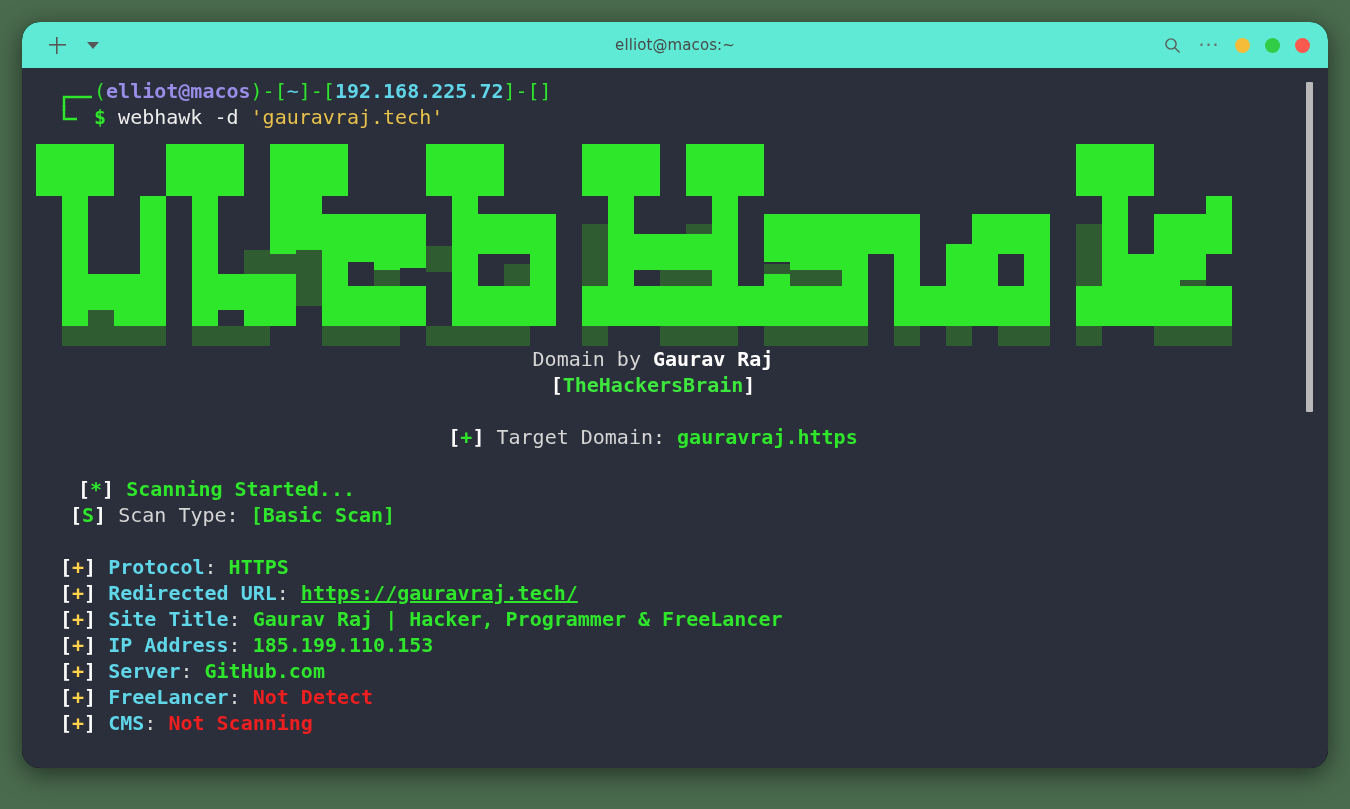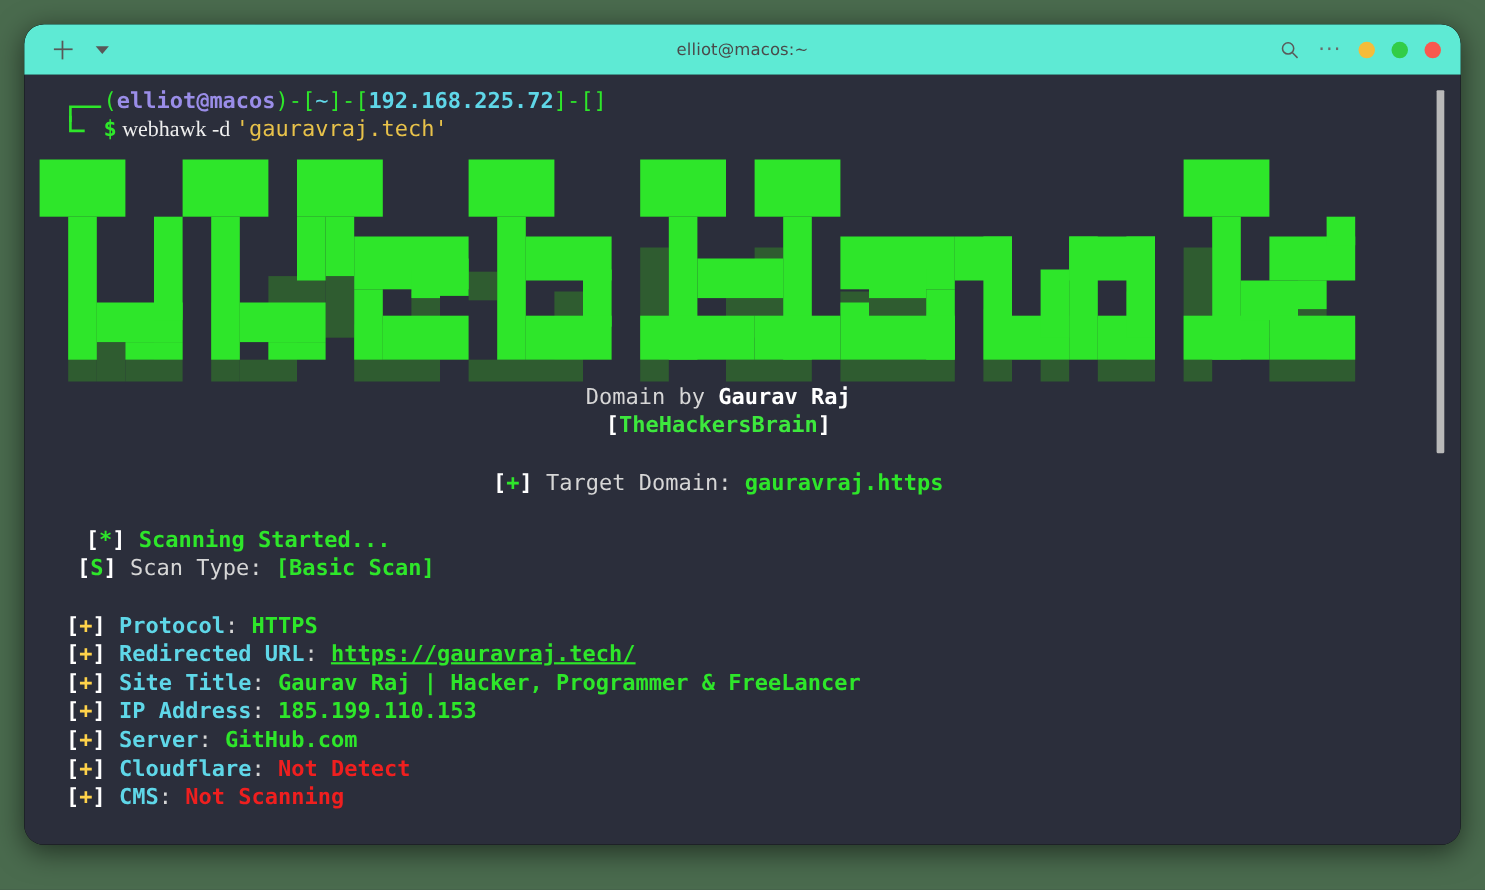--- a/index.html
+++ b/index.html
@@ -115,21 +115,21 @@
     white-space: pre;
     padding-left: 38px;
   }
   .line.blank { color: transparent; }
   .center { text-align: center; padding-left: 0; width: 1262px; }
 
   .c-green   { color: #2ee62a; }
   .c-green-b { color: #2ee62a; font-weight: bold; }
   .c-cyan    { color: #5fd7e8; font-weight: bold; }
   .c-cyan2   { color: #62d9ea; }
-  .c-white   { color: #eeeeee; font-family: Liberation Serif, serif; }
+  .c-white   { color: #eeeeee; }
   .c-white-b { color: #ffffff; font-weight: bold; }
   .c-grey    { color: #d6d6d6; }
   .c-yellow  { color: #e8c24a; }
   .c-yellow-b{ color: #ffd24a; font-weight: bold; }
   .c-red     { color: #ef1f1f; font-weight: bold; }
   .c-purple  { color: #9a8de8; font-weight: bold; }
   .c-lime    { color: #3de83d; font-weight: bold; }
   .u-line    { text-decoration: underline; }
 
   
@@ -323,21 +323,21 @@
         </div>
 
       <div class="line blank"> </div>
 
       <div id="results-container">
           <div class="line"><span class="c-white-b">[</span><span class="c-yellow-b">+</span><span class="c-white-b">]</span><span class="c-cyan"> Protocol</span><span class="c-grey">: </span><span class="c-green-b">HTTPS</span></div>
           <div class="line"><span class="c-white-b">[</span><span class="c-yellow-b">+</span><span class="c-white-b">]</span><span class="c-cyan"> Redirected URL</span><span class="c-grey">: </span><span class="c-green-b u-line">https://gauravraj.tech/</span></div>
           <div class="line"><span class="c-white-b">[</span><span class="c-yellow-b">+</span><span class="c-white-b">]</span><span class="c-cyan"> Site Title</span><span class="c-grey">: </span><span class="c-green-b">Gaurav Raj | Hacker, Programmer &amp; FreeLancer</span></div>
           <div class="line"><span class="c-white-b">[</span><span class="c-yellow-b">+</span><span class="c-white-b">]</span><span class="c-cyan"> IP Address</span><span class="c-grey">: </span><span class="c-green-b">185.199.110.153</span></div>
           <div class="line"><span class="c-white-b">[</span><span class="c-yellow-b">+</span><span class="c-white-b">]</span><span class="c-cyan"> Server</span><span class="c-grey">: </span><span class="c-green-b">GitHub.com</span></div>
-          <div class="line"><span class="c-white-b">[</span><span class="c-yellow-b">+</span><span class="c-white-b">]</span><span class="c-cyan"> Cloudflare</span><span class="c-grey">: </span><span class="c-red">Not Detect</span></div>
+          <div class="line"><span class="c-white-b">[</span><span class="c-yellow-b">+</span><span class="c-white-b">]</span><span class="c-cyan"> FreeLancer</span><span class="c-grey">: </span><span class="c-red">Not Detect</span></div>
           <div class="line"><span class="c-white-b">[</span><span class="c-yellow-b">+</span><span class="c-white-b">]</span><span class="c-cyan"> CMS</span><span class="c-grey">: </span><span class="c-red">Not Scanning</span></div>
         </div>
 
     </div>
 
     <div id="scrollbar-track">
       <div id="scrollbar-thumb"></div>
     </div>
   </div>
 </div>

